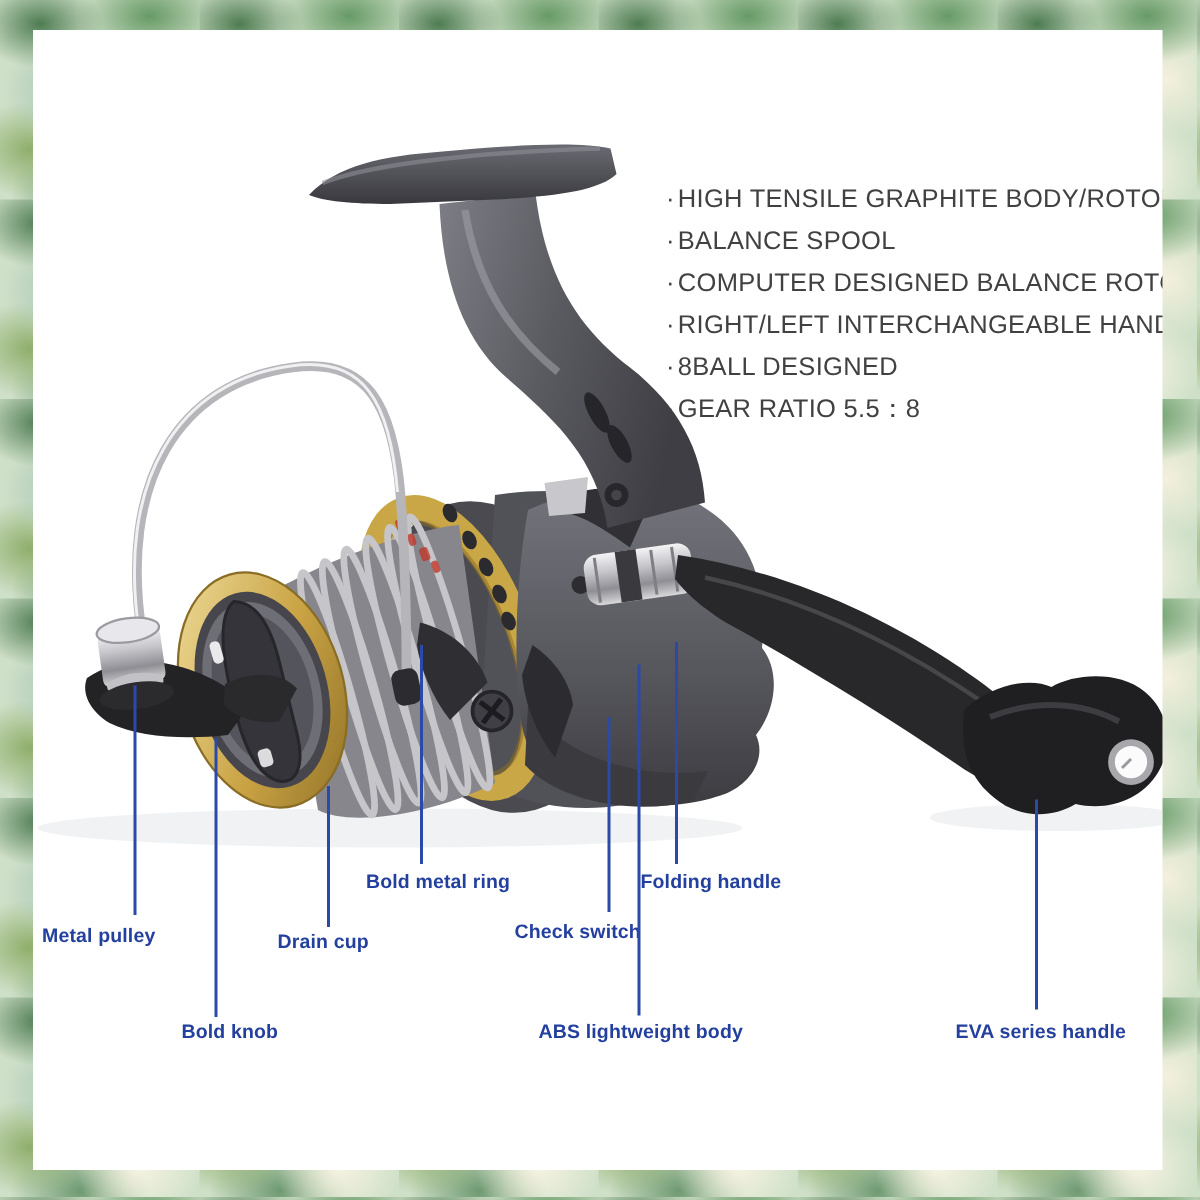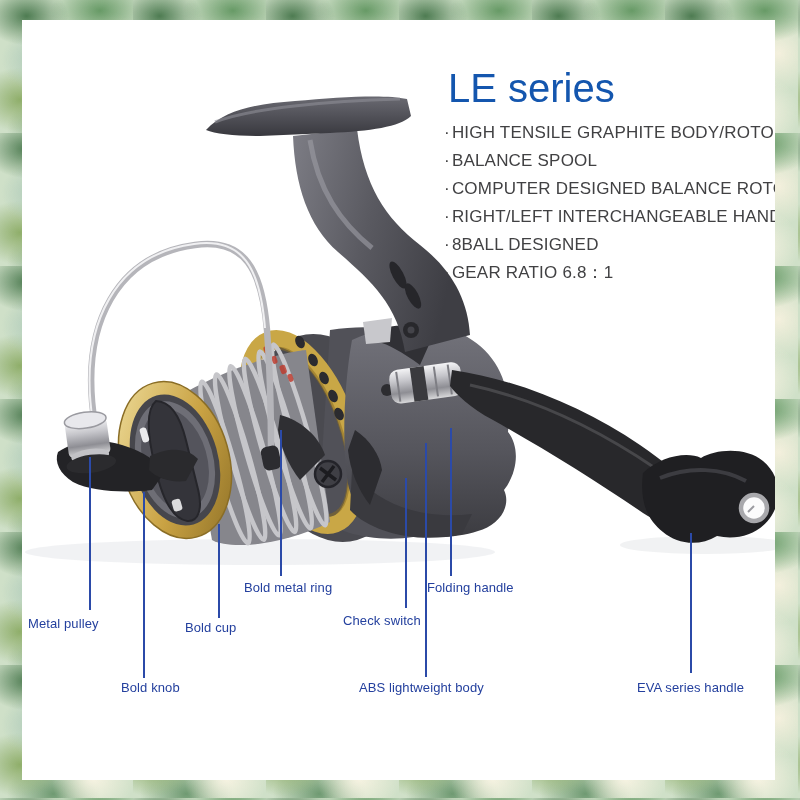--- a/index.html
+++ b/index.html
@@ -33,21 +33,21 @@
   .feat{
     height:28px;line-height:28px;white-space:nowrap;
     font-size:17px;letter-spacing:0.2px;color:var(--feature-text,#414143);
   }
   .feat .dot{margin-right:2px;}
   .c-line{
     position:absolute;width:1.6px;
     background:var(--callout-line,#2b4aa8);
   }
   .c-label{
-    position:absolute;font-size:13px;font-weight:400;white-space:nowrap;
+    position:absolute;font-size:13px;font-weight:700;white-space:nowrap;
     color:var(--label-blue,#24409e);letter-spacing:0.1px;
   }
 </style>
 </head>
 <body>
 
 <div class="page">
   <div class="content">
     <div class="stage">
 
@@ -185,41 +185,40 @@
           </g>
         </g>
 
         <g>
           <circle cx="328" cy="474" r="13" fill="#3f3f45" stroke="#24242a" stroke-width="2.5"></circle>
           <line x1="320" y1="468" x2="336" y2="480" stroke="#1c1c20" stroke-width="3.5"></line>
           <line x1="334" y1="466" x2="322" y2="482" stroke="#1c1c20" stroke-width="3.5"></line>
         </g>
       </svg>
 
-      <div class="title">LE series</div>
       <div class="features">
         <div class="feat"><span class="dot">·</span><span>HIGH TENSILE GRAPHITE BODY/ROTOR</span></div>
         <div class="feat"><span class="dot">·</span><span>BALANCE SPOOL</span></div>
         <div class="feat"><span class="dot">·</span><span>COMPUTER DESIGNED BALANCE ROTOR</span></div>
         <div class="feat"><span class="dot">·</span><span>RIGHT/LEFT INTERCHANGEABLE HANDLE</span></div>
         <div class="feat"><span class="dot">·</span><span>8BALL DESIGNED</span></div>
-        <div class="feat"><span class="dot">·</span><span>GEAR RATIO 6.8：1</span></div>
+        <div class="feat"><span class="dot">·</span><span>GEAR RATIO 5.5：8</span></div>
       </div>
 
       <div>
         <div class="c-line" style="left:89px;top:457px;height:153px"></div>
         <div class="c-label" style="left:28px;top:616px">Metal pulley</div>
       </div>
       <div>
         <div class="c-line" style="left:143px;top:492px;height:186px"></div>
         <div class="c-label" style="left:121px;top:680px">Bold knob</div>
       </div>
       <div>
         <div class="c-line" style="left:218px;top:524px;height:94px"></div>
-        <div class="c-label" style="left:185px;top:620px">Bold cup</div>
+        <div class="c-label" style="left:185px;top:620px">Drain cup</div>
       </div>
       <div>
         <div class="c-line" style="left:280px;top:430px;height:146px"></div>
         <div class="c-label" style="left:244px;top:580px">Bold metal ring</div>
       </div>
       <div>
         <div class="c-line" style="left:405px;top:478px;height:130px"></div>
         <div class="c-label" style="left:343px;top:613px">Check switch</div>
       </div>
       <div>

